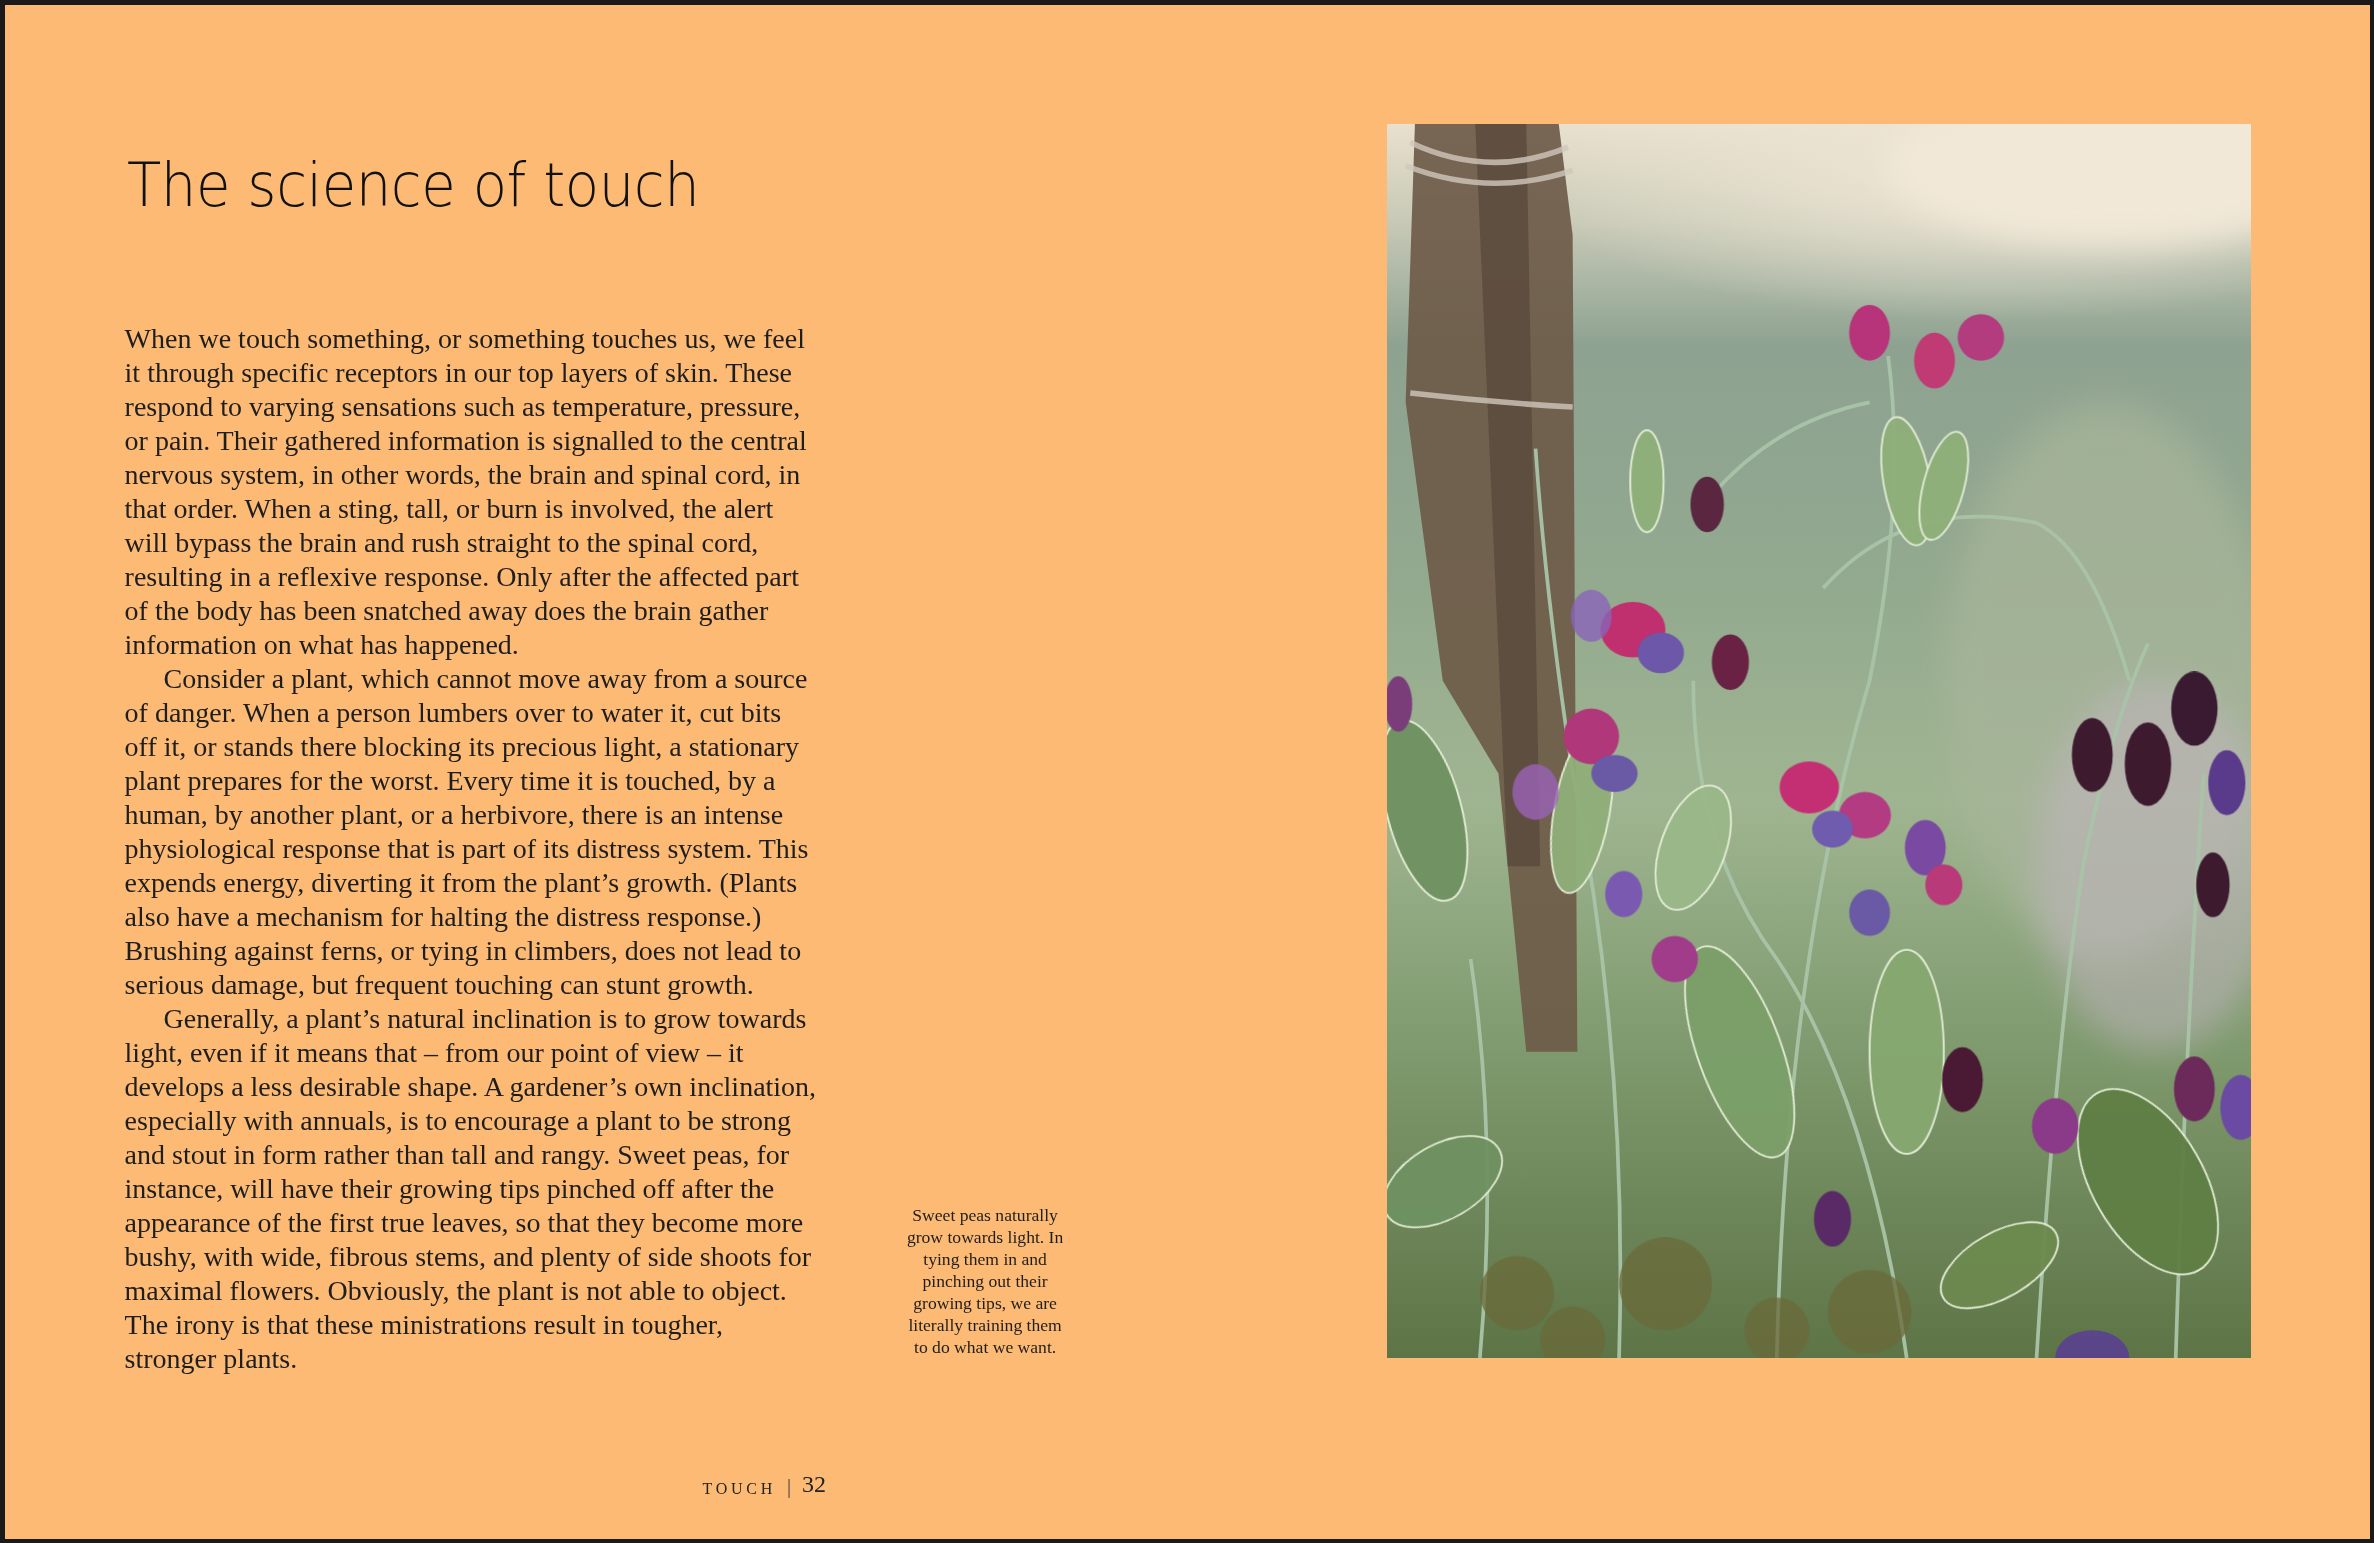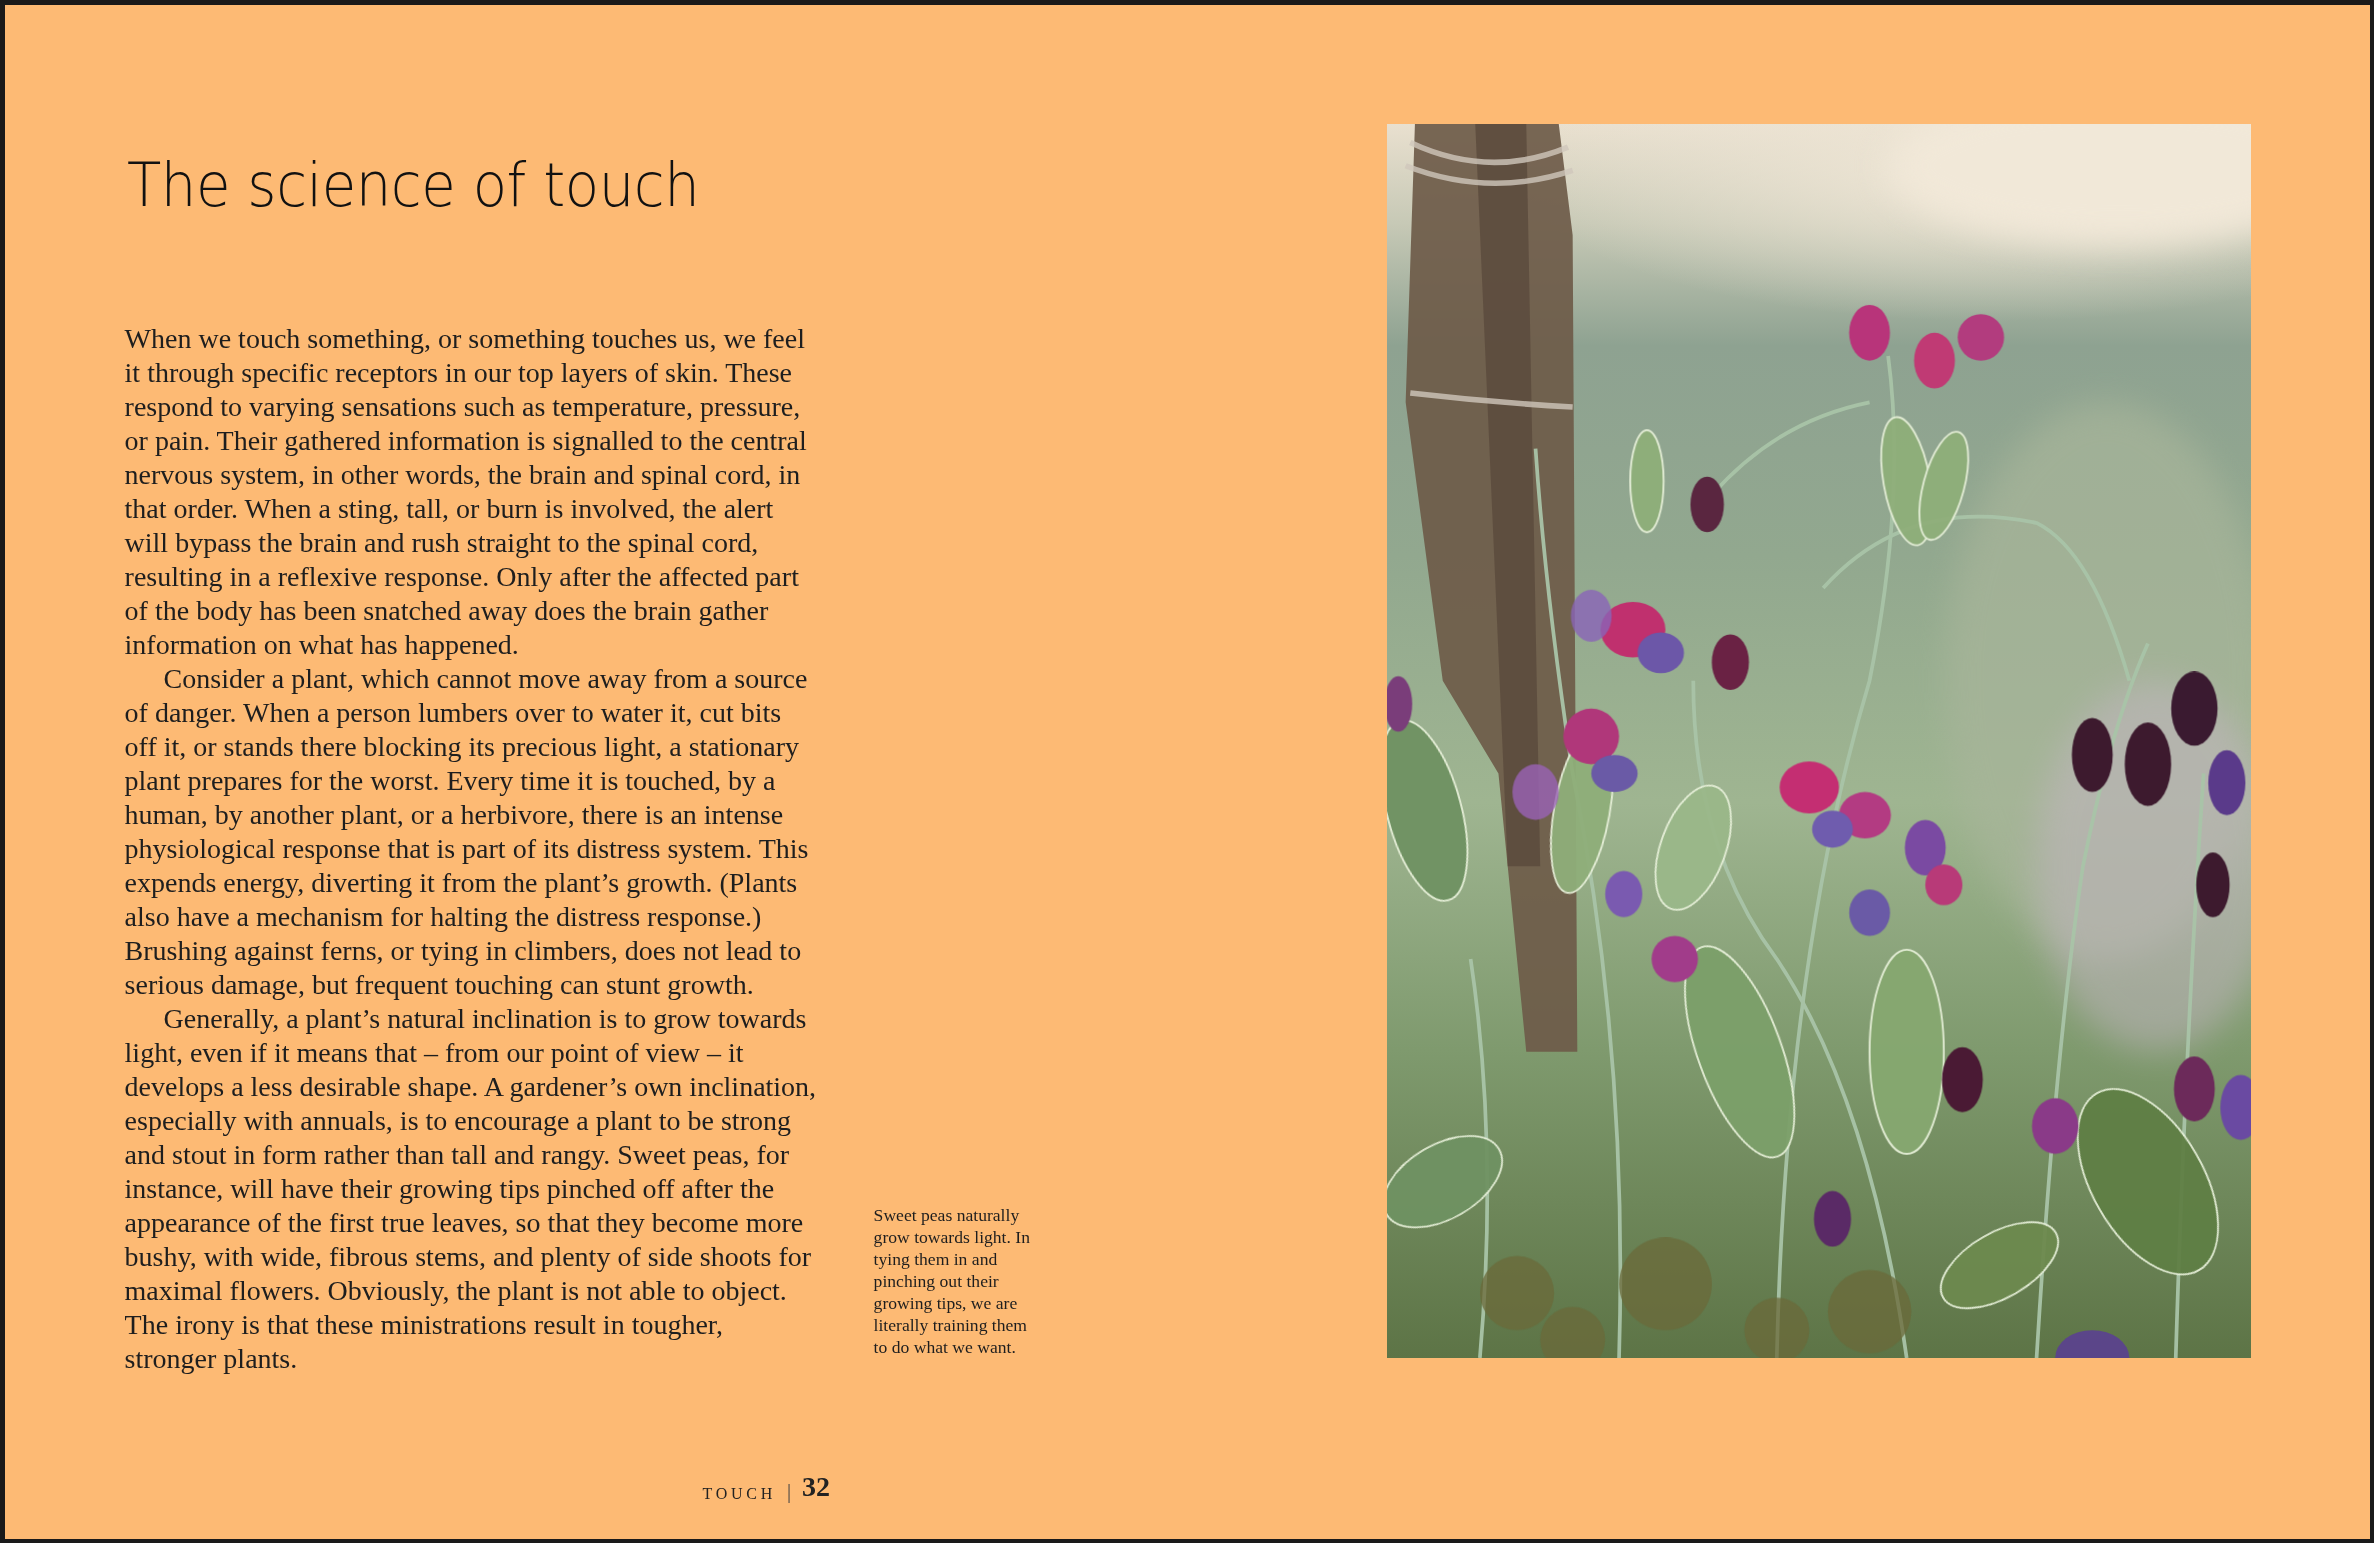--- a/index.html
+++ b/index.html
@@ -20,30 +20,30 @@
     transform: scaleX(0.92); transform-origin: left top;
   }
   .body-text {
     position: absolute; left: 120px; top: 317px; width: 649px;
     font-size: 28px; line-height: 34px; color: #1e1e1e;
   }
   .body-text .line { display: block; white-space: nowrap; height: 34px; }
   .body-text .line.indent { padding-left: 39px; text-align: right; }
   .caption {
     position: absolute; right: 1273px; top: 1199px; width: 223px;
-    text-align: left; font-size: 17.6px; line-height: 22px; color: #1e1e1e;
+    text-align: center; font-size: 17.6px; line-height: 22px; color: #1e1e1e;
   }
   .caption .line { display: block; white-space: nowrap; }
   .footer {
     position: absolute; left: 698px; top: 1466px;
     display: flex; align-items: flex-end; gap: 11px; color: #222;
   }
   .footer .section { font-size: 16px; letter-spacing: 3.7px; text-transform: uppercase; }
   .footer .sep { font-size: 20.4px; color: #444; }
-  .footer .page { font-size: 28px; font-weight: bold; }
+  .footer .page { font-size: 24px; }
   .photo {
     position: absolute; left: 1382px; top: 119px; width: 864px; height: 1234px;
     overflow: hidden;
     background:
       radial-gradient(ellipse 55% 12% at 70% 4%, #efe6d6 0%, rgba(239,230,214,0) 100%),
       linear-gradient(180deg, #e9e0cf 0%, #c7c9b6 8%, #8ea291 18%, #92a88f 35%, #9fb591 55%, #7f9a6e 75%, #5d7446 100%);
   }
   .photo .blur { position: absolute; border-radius: 50%; filter: blur(16.7px); }
   .photo svg { position: absolute; left: 0; top: 0; }
 </style>

